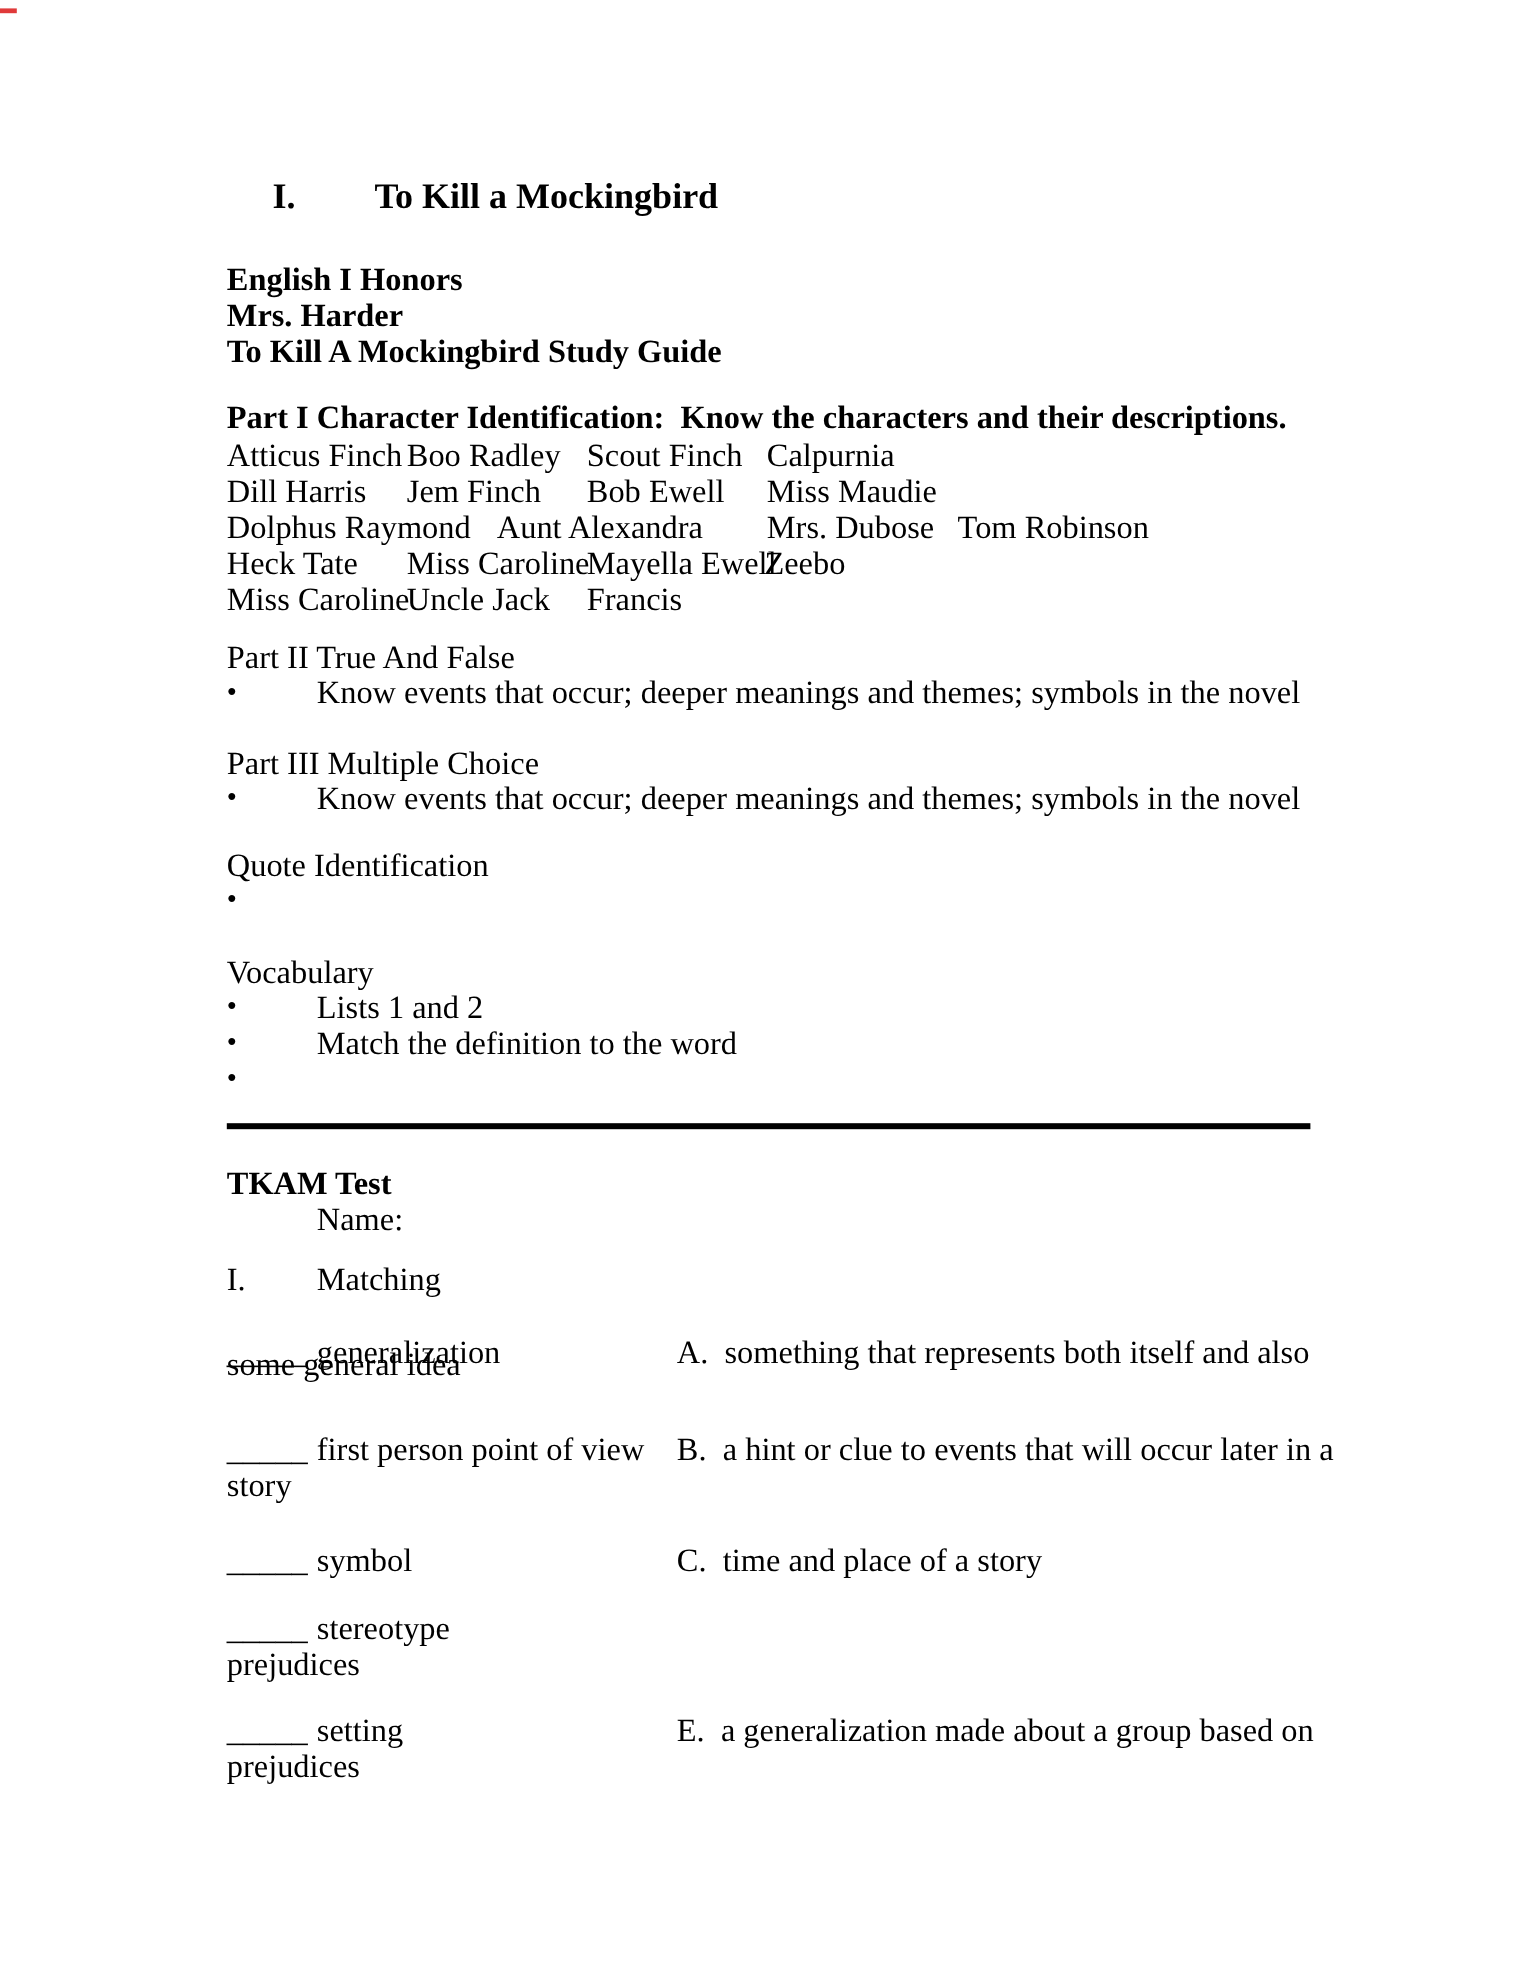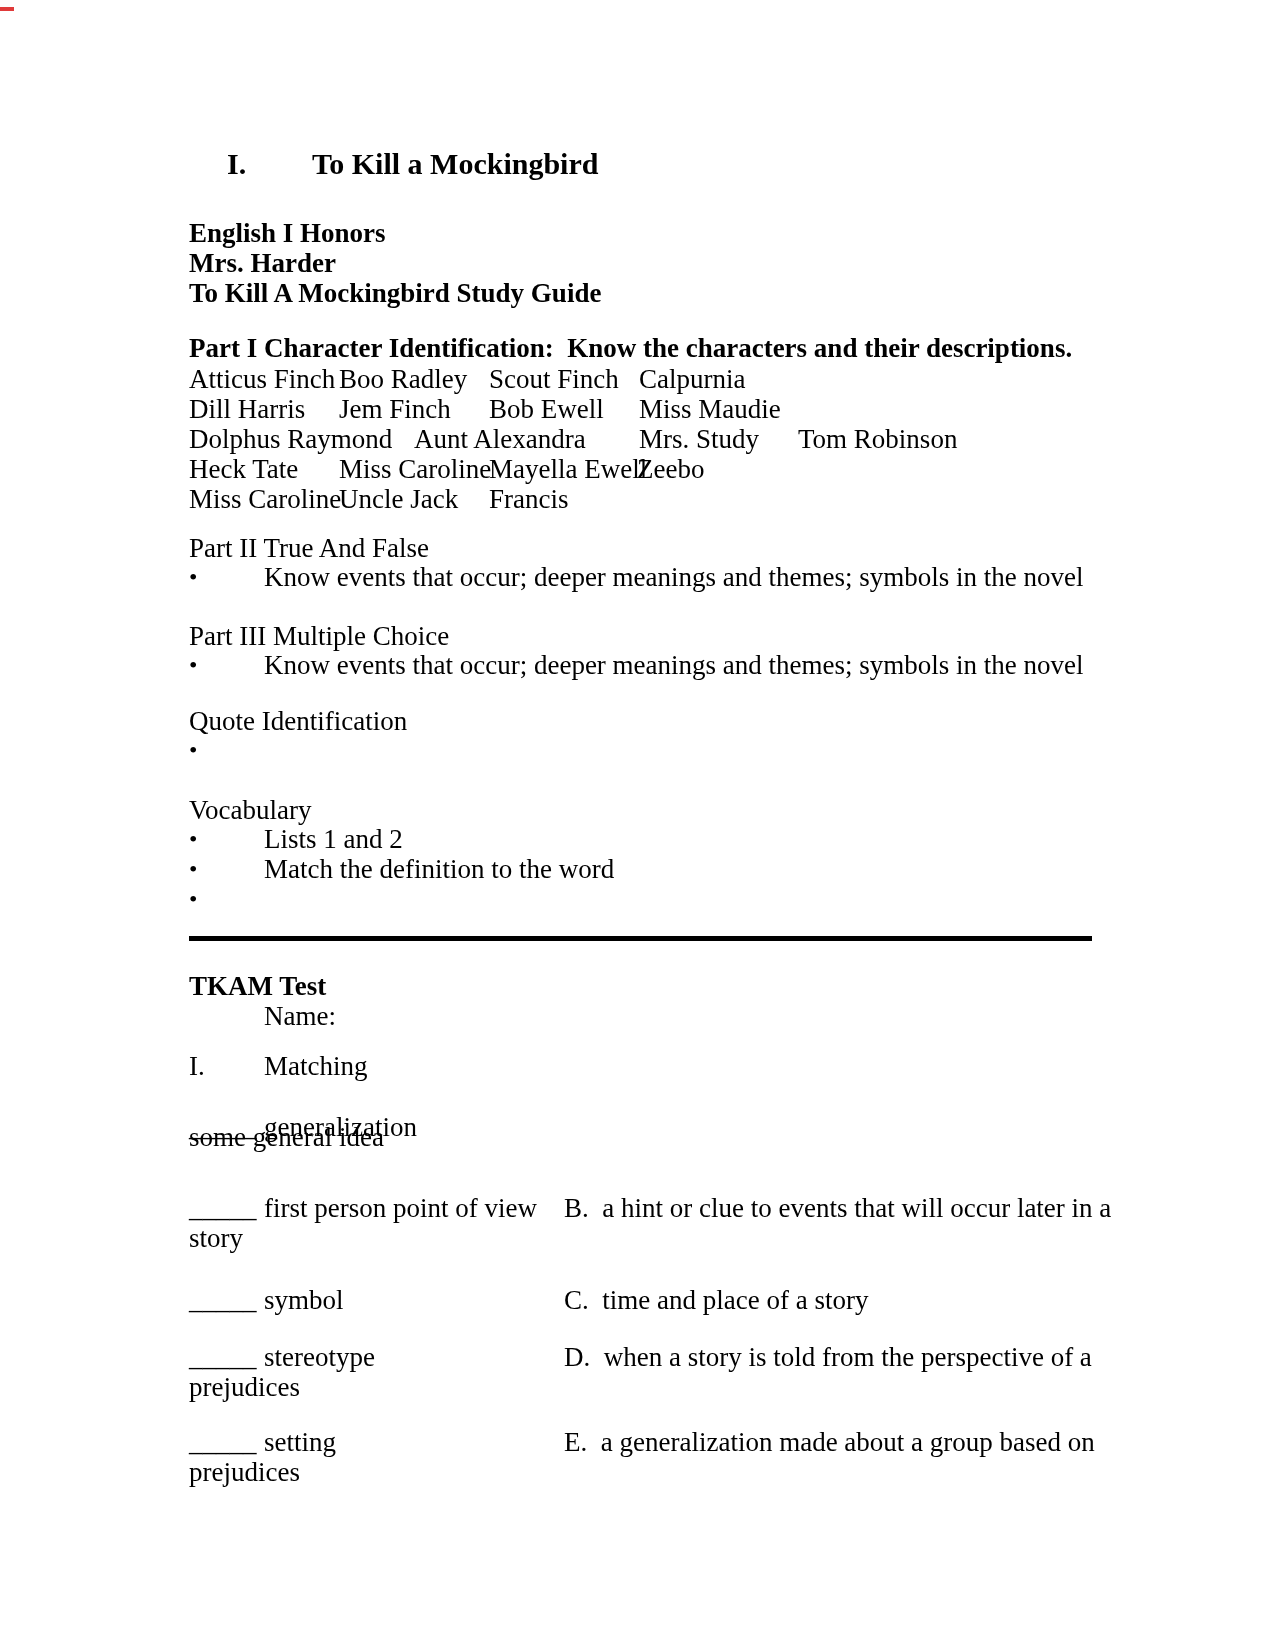--- a/index.html
+++ b/index.html
@@ -57,21 +57,21 @@
   <span class="abs" style="left:489px;top:364px">Scout Finch</span>
   <span class="abs" style="left:639px;top:364px">Calpurnia</span>
 
   <span class="abs" style="left:189px;top:394px">Dill Harris</span>
   <span class="abs" style="left:339px;top:394px">Jem Finch</span>
   <span class="abs" style="left:489px;top:394px">Bob Ewell</span>
   <span class="abs" style="left:639px;top:394px">Miss Maudie</span>
 
   <span class="abs" style="left:189px;top:424px">Dolphus Raymond</span>
   <span class="abs" style="left:414px;top:424px">Aunt Alexandra</span>
-  <span class="abs" style="left:639px;top:424px">Mrs. Study</span>
+  <span class="abs" style="left:639px;top:424px">Mrs. Dubose</span>
   <span class="abs" style="left:798px;top:424px">Tom Robinson</span>
 
   <span class="abs" style="left:189px;top:454px">Heck Tate</span>
   <span class="abs" style="left:339px;top:454px">Miss Caroline</span>
   <span class="abs" style="left:489px;top:454px">Mayella Ewell</span>
   <span class="abs" style="left:637px;top:454px">Zeebo</span>
 
   <span class="abs" style="left:189px;top:484px">Miss Caroline</span>
   <span class="abs" style="left:339px;top:484px">Uncle Jack</span>
   <span class="abs" style="left:489px;top:484px">Francis</span>
@@ -96,34 +96,34 @@
 
   <div class="rule"></div>
 
   <span class="abs b" style="left:189px;top:971px">TKAM Test</span>
   <span class="abs" style="left:264px;top:1001px">Name:</span>
   <span class="abs" style="left:189px;top:1051px">I.</span>
   <span class="abs" style="left:264px;top:1051px">Matching</span>
 
   <span class="abs" style="left:189px;top:1112px">_____</span>
   <span class="abs" style="left:264px;top:1112px">generalization</span>
+  <span class="abs" style="left:564px;top:1112px">A.  something that represents both itself and also</span>
   <span class="abs" style="left:189px;top:1122px">some general idea</span>
 
   <span class="abs" style="left:189px;top:1193px">_____</span>
   <span class="abs" style="left:264px;top:1193px">first person point of view</span>
   <span class="abs" style="left:564px;top:1193px">B.  a hint or clue to events that will occur later in a</span>
   <span class="abs" style="left:189px;top:1223px">story</span>
 
   <span class="abs" style="left:189px;top:1285px">_____</span>
   <span class="abs" style="left:264px;top:1285px">symbol</span>
   <span class="abs" style="left:564px;top:1285px">C.  time and place of a story</span>
 
   <span class="abs" style="left:189px;top:1342px">_____</span>
   <span class="abs" style="left:264px;top:1342px">stereotype</span>
-  <span class="abs" style="left:564px;top:1342px">D.  when a story is told from the perspective of a</span>
   <span class="abs" style="left:189px;top:1372px">prejudices</span>
 
   <span class="abs" style="left:189px;top:1427px">_____</span>
   <span class="abs" style="left:264px;top:1427px">setting</span>
   <span class="abs" style="left:564px;top:1427px">E.  a generalization made about a group based on</span>
   <span class="abs" style="left:189px;top:1457px">prejudices</span>
 
 </div>
 
 </body></html>

